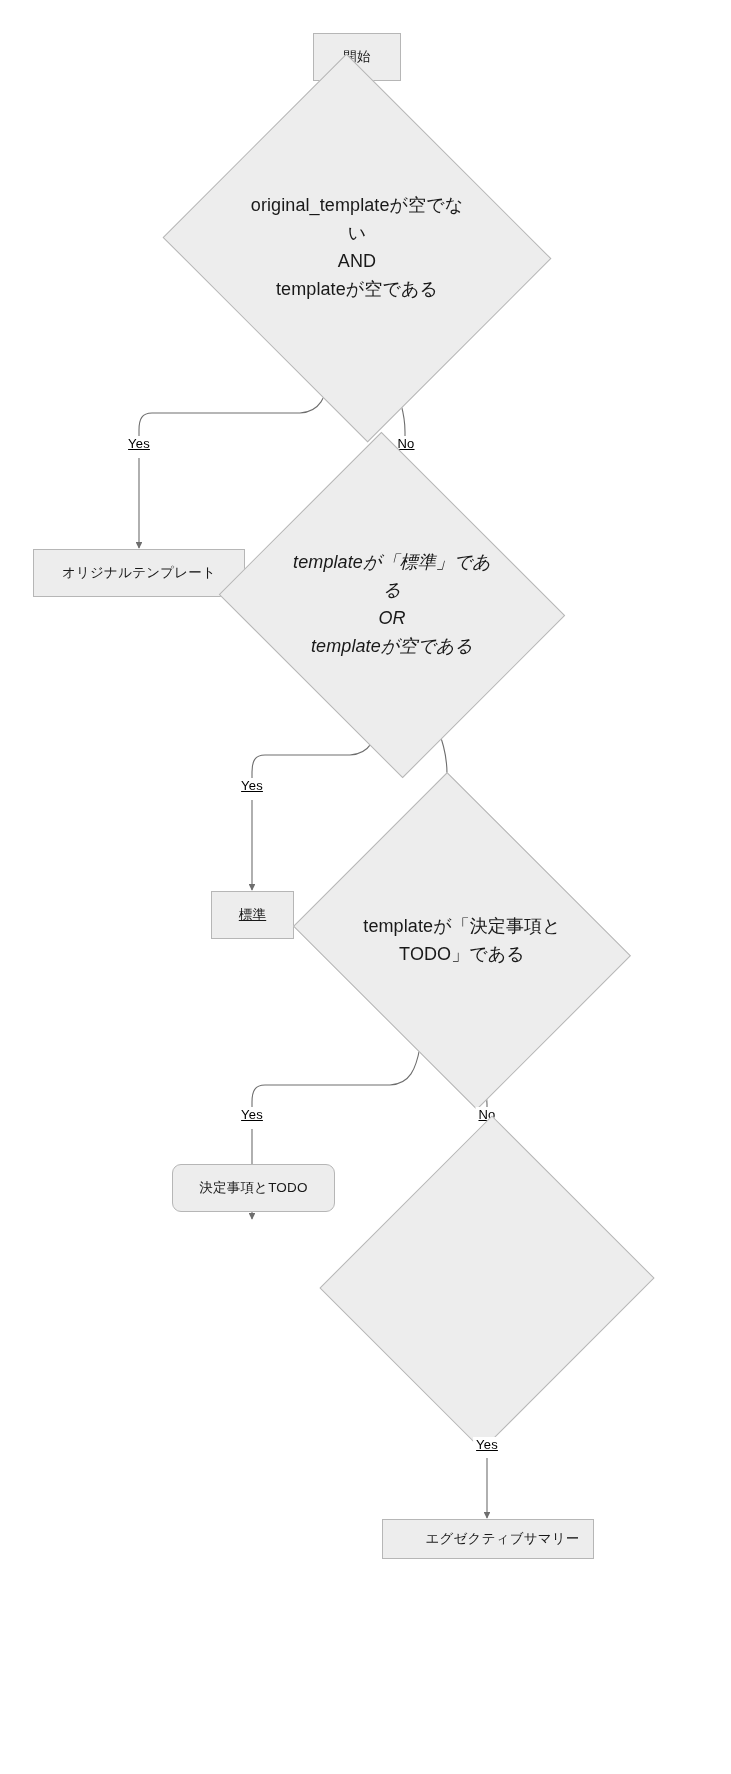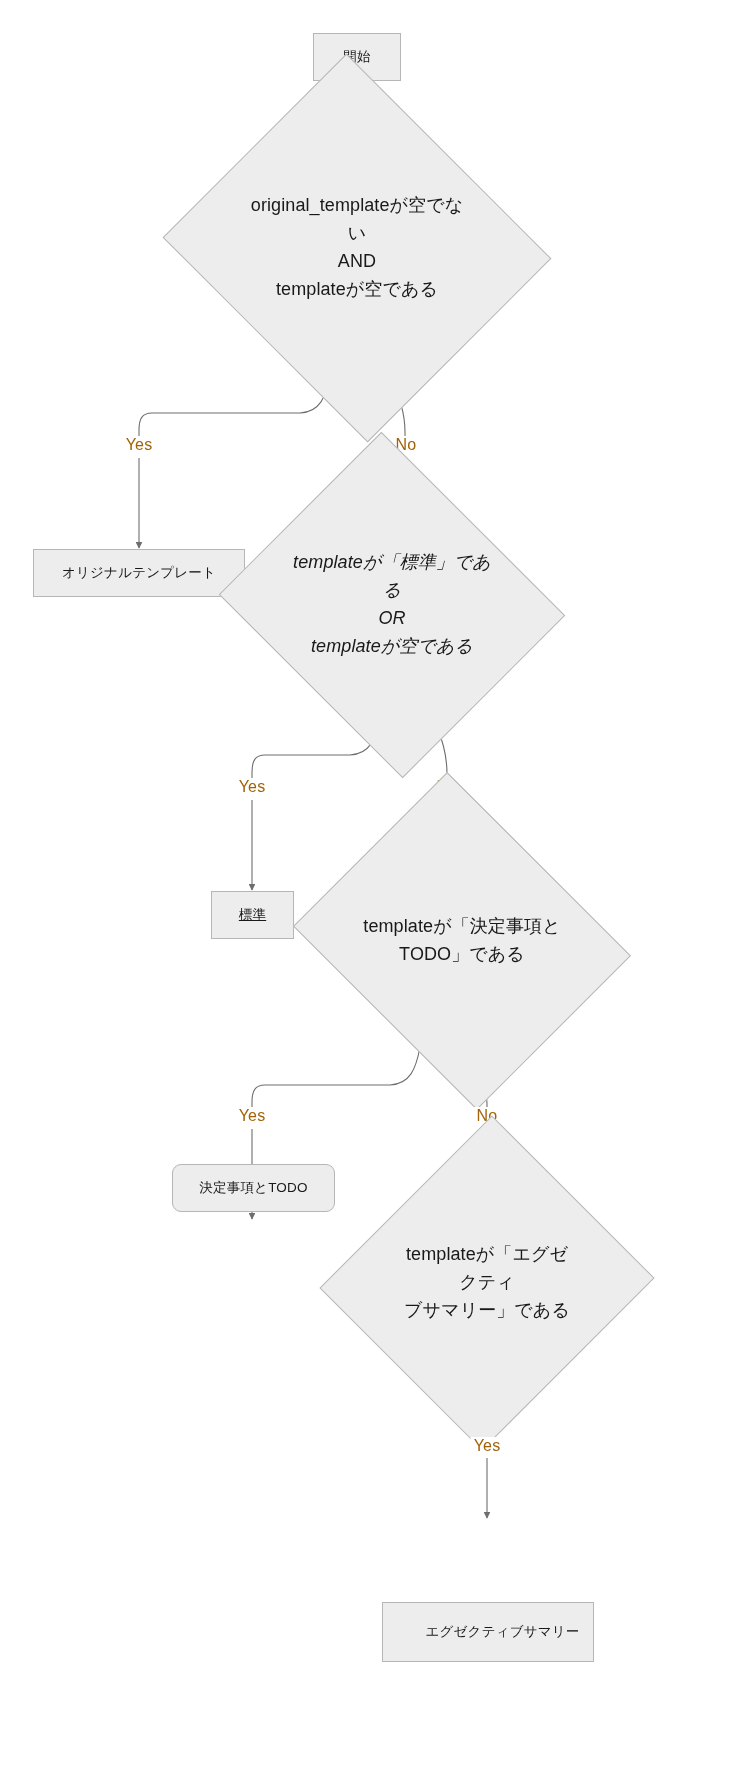--- a/index.html
+++ b/index.html
@@ -59,27 +59,28 @@
     box-sizing: border-box;
   }
   .decision .dlabel {
     position: relative;
     z-index: 2;
     width: 78%;
     white-space: pre-line;
   }
   .edge-label {
     position: absolute;
-    font-size: 16px;
-    color: #a16207;
+    font-size: 13px;
+    color: #000000;
     letter-spacing: 0.2px;
     background: #ffffff;
     padding: 0 3px;
     white-space: nowrap;
     transform: translateX(-50%);
+    text-decoration: underline;
   }
 </style>
 </head>
 <body>
 
 <div id="canvas">
 
   <svg class="edges" viewBox="0 0 731 1774" xmlns="http://www.w3.org/2000/svg">
     <defs>
       <marker id="arrow" viewBox="0 0 10 10" refX="9" refY="5" markerWidth="6" markerHeight="6" orient="auto-start-reverse">
@@ -152,23 +153,21 @@
 
   <div class="edge-label" style="left:252px; top:1107px;">Yes</div>
   <div class="edge-label" style="left:487px; top:1107px;">No</div>
 
   <div class="node process" style="left:172px; top:1164px; width:163px; height:48px;border-radius:9px;">
     <span>決定事項とTODO</span>
   </div>
 
   <div class="node decision" style="left:372px; top:1161px; width:230px; height:244px;">
     <div class="diamond-shape"></div>
-    <div class="dlabel">templateが「エグゼクティ
-ブサマリー」である</div>
   </div>
 
   <div class="edge-label" style="left:487px; top:1437px;">Yes</div>
 
-  <div class="node process" style="left:382px; top:1602px; width:212px; height:60px;padding-left:29px;">
+  <div class="node process" style="left:382px; top:1519px; width:212px; height:40px;padding-left:29px;">
     <span>エグゼクティブサマリー</span>
   </div>
 
 </div>
 
 </body></html>

